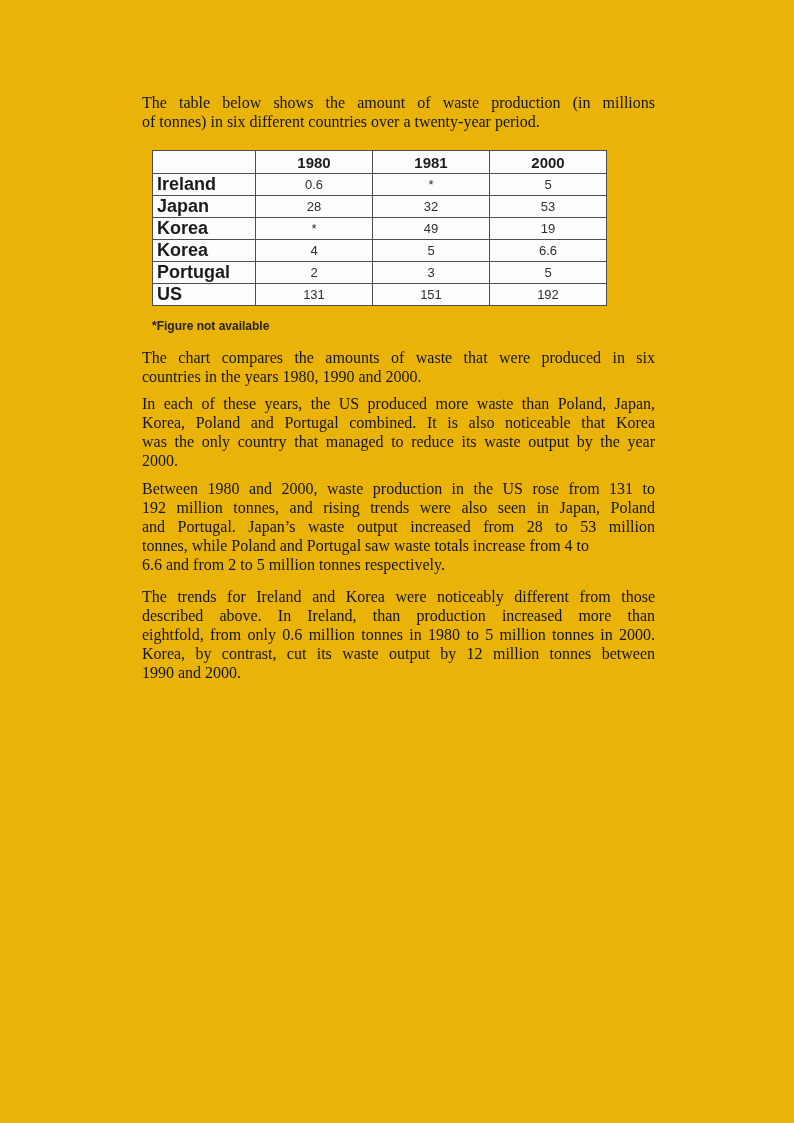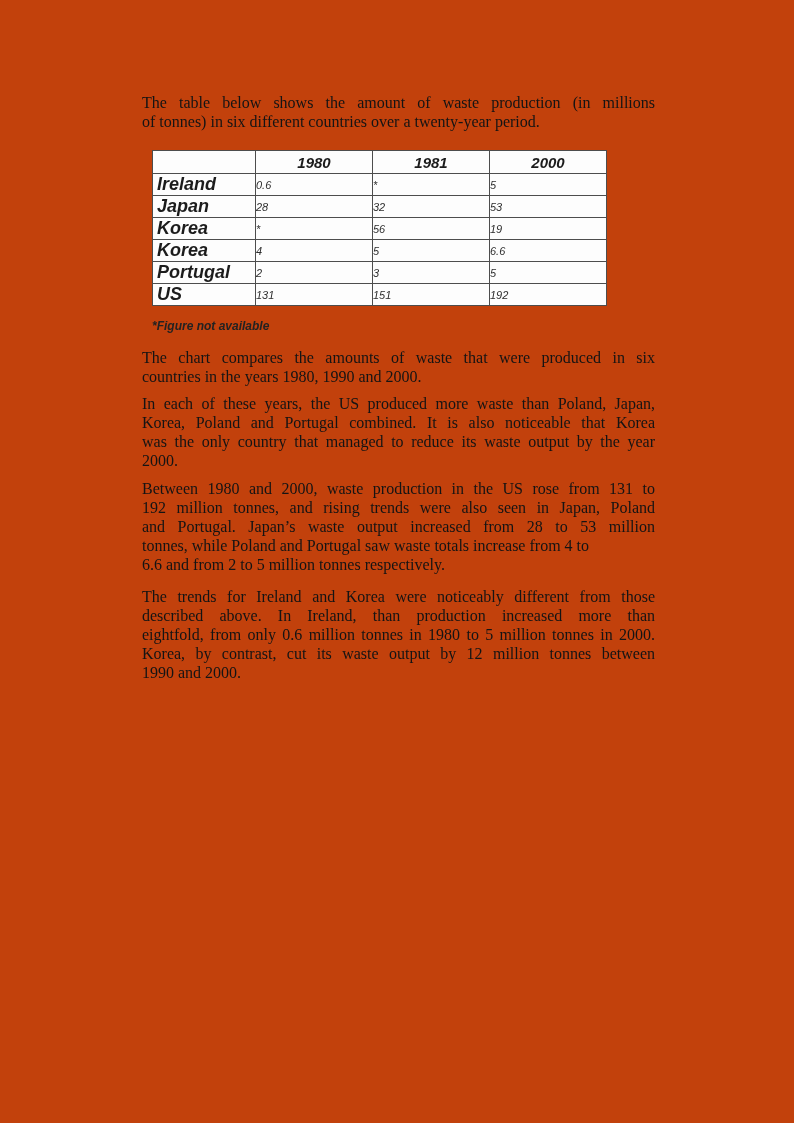--- a/index.html
+++ b/index.html
@@ -1,32 +1,32 @@
 <!DOCTYPE html>
 <html><head>
 <meta charset="utf-8">
 <style>
   html, body { margin: 0; padding: 0; background: #ffffff; }
   .page {
     position: relative;
     width: 794px;
     height: 1123px;
     margin: 0 auto;
-    background: #c2410c;
+    background: #eab308;
     box-sizing: border-box;
     padding: 93px 139px 0 142px;
     font-family: "Liberation Serif", serif;
     color: #141414;
     overflow: hidden;
   }
   .para { font-size: 16px; line-height: 19px; }
   .line { text-align: justify; text-align-last: justify; }
   .line.last, .line.noj { text-align-last: left; }
 
-  .table-block { margin: 19px 0 0 10px; width: 460px; font-style: italic; }
+  .table-block { margin: 19px 0 0 10px; width: 460px; }
   table.waste {
     border-collapse: collapse;
     width: 455px;
     font-family: "Liberation Sans", sans-serif;
     background: #fdfdfd;
   }
   table.waste th, table.waste td {
     border: 1.5px solid #4d4d4d;
     padding: 0;
     height: 21px;
@@ -41,22 +41,22 @@
   }
   table.waste td.country {
     width: 98px;
     font-size: 18px;
     font-weight: bold;
     text-align: left;
     padding-left: 4px;
     color: #1c1c1c;
   }
   table.waste td.val {
-    font-size: 11px;
-    text-align: left;
+    font-size: 13px;
+    text-align: center;
     color: #2e2e2e;
   }
   .footnote {
     margin-top: 13px;
     font-family: "Liberation Sans", sans-serif;
     font-size: 12px;
     font-weight: bold;
     color: #222222;
   }
 
@@ -94,21 +94,21 @@
         </tr>
         <tr>
           <td class="country">Japan</td>
           <td class="val">28</td>
           <td class="val">32</td>
           <td class="val">53</td>
         </tr>
         <tr>
           <td class="country">Korea</td>
           <td class="val">*</td>
-          <td class="val">56</td>
+          <td class="val">49</td>
           <td class="val">19</td>
         </tr>
         <tr>
           <td class="country">Korea</td>
           <td class="val">4</td>
           <td class="val">5</td>
           <td class="val">6.6</td>
         </tr>
         <tr>
           <td class="country">Portugal</td>

